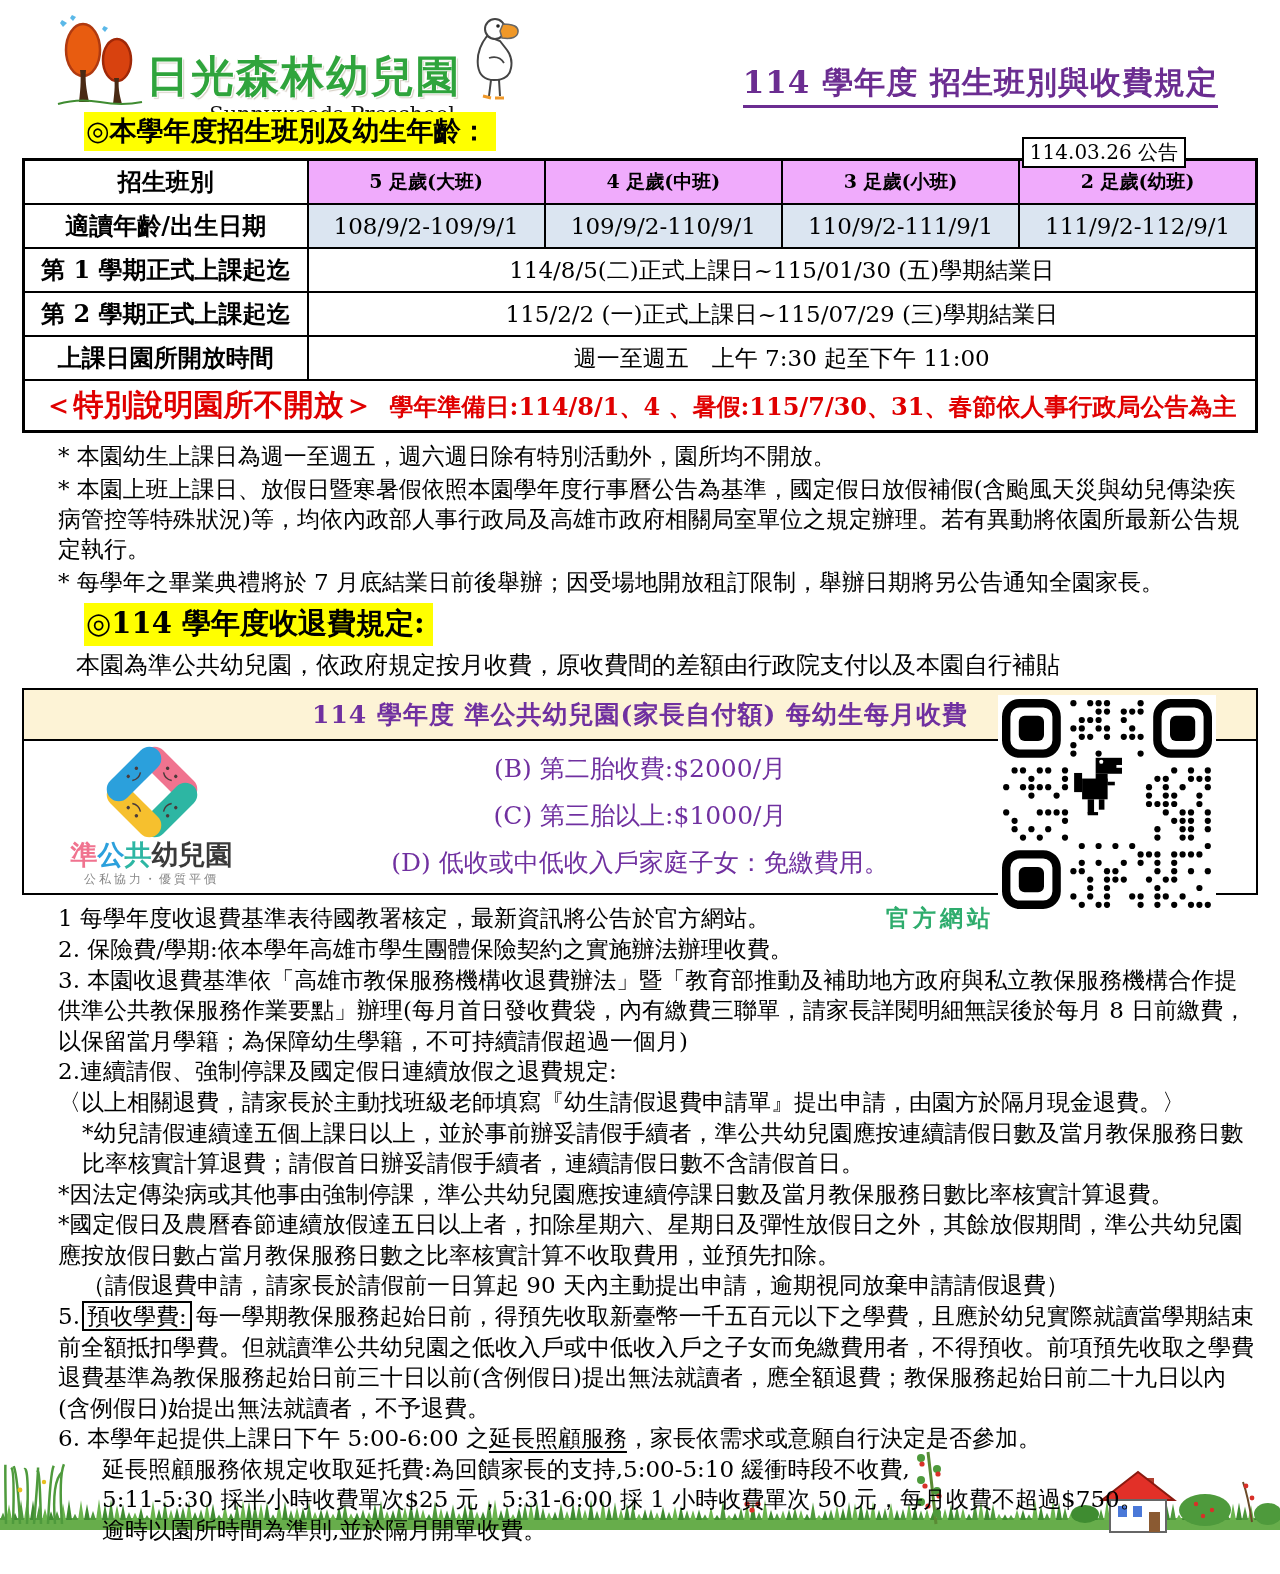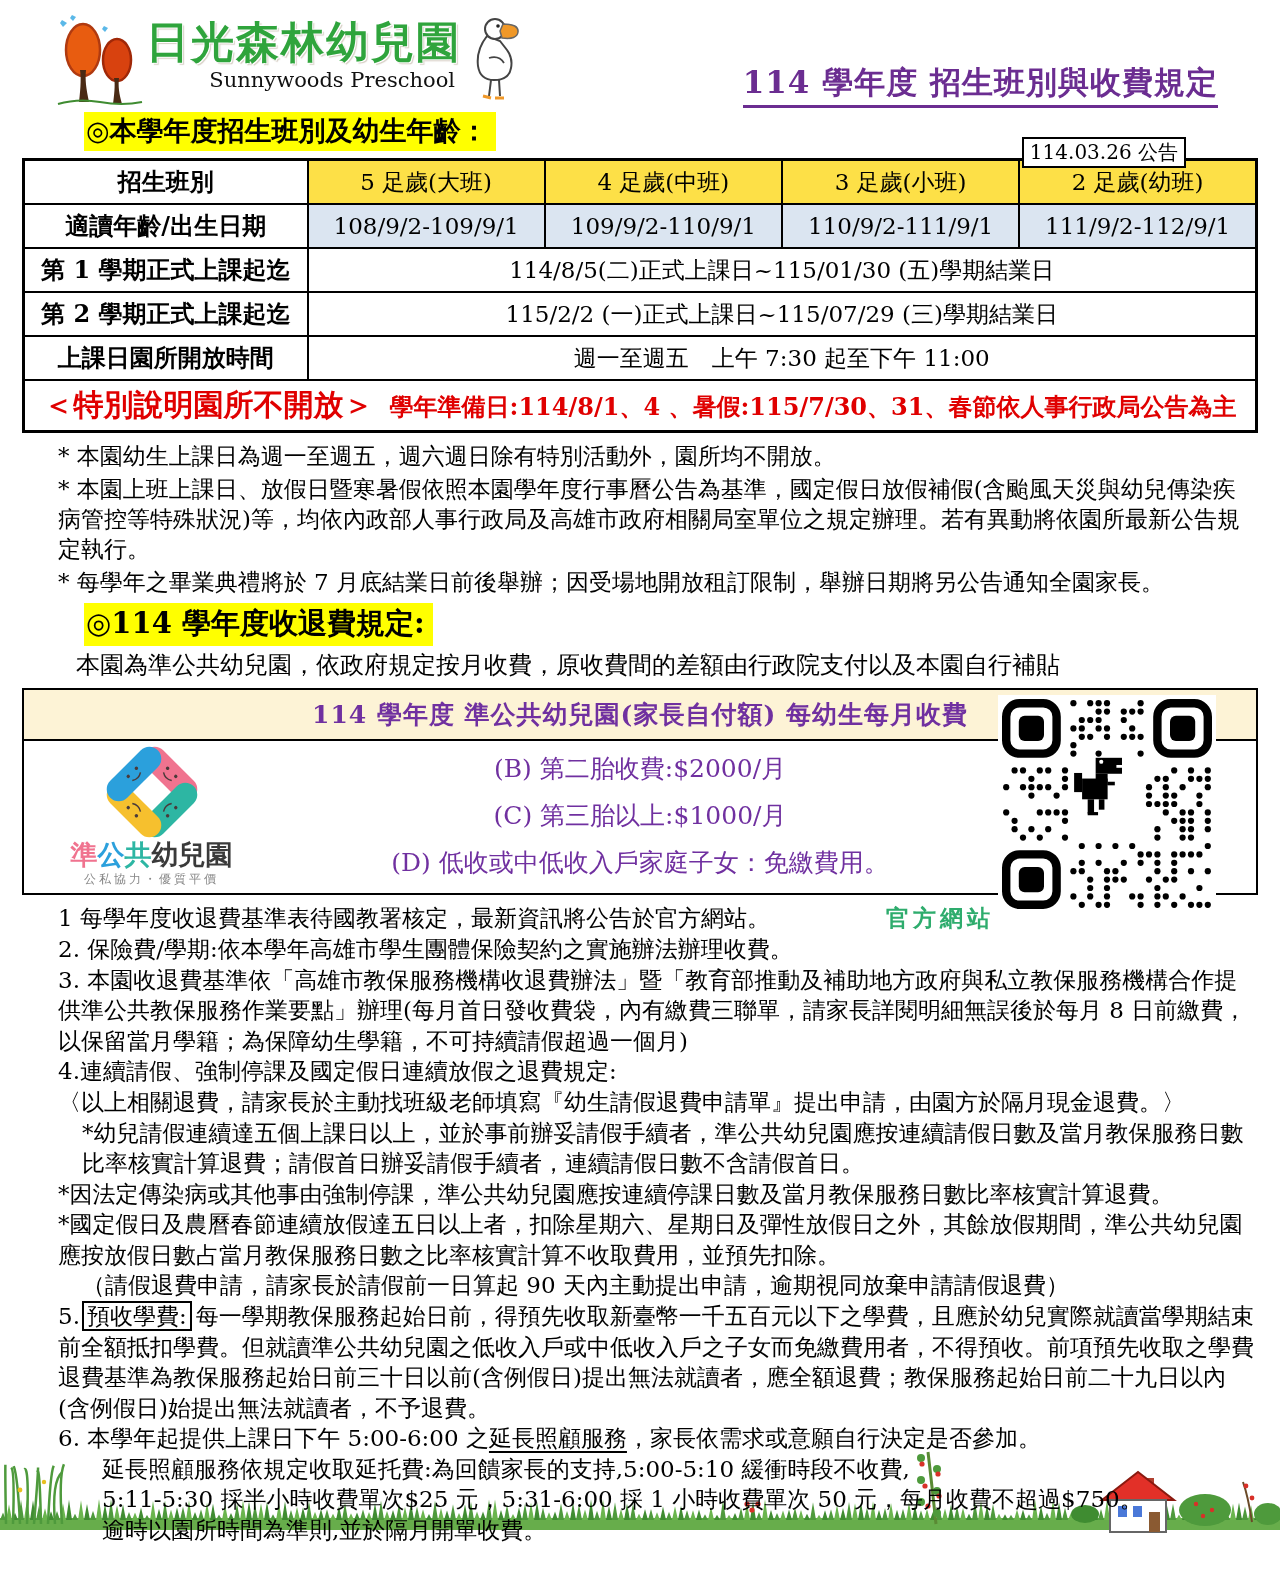--- a/index.html
+++ b/index.html
@@ -5,38 +5,38 @@
   html,body{margin:0;padding:0;background:#fff;}
   .page{position:relative;width:1280px;height:1574px;background:#fff;overflow:hidden;
         font-family:"DejaVu Serif","Liberation Serif",serif;color:#000;}
 
   
   .header{display:flex;align-items:flex-start;padding:14px 40px 0 56px;height:106px;box-sizing:border-box;}
   .logo{display:flex;align-items:flex-start;}
   .logo-text{margin-left:2px;}
   .logo-zh{font-size:43px;font-weight:800;color:#2fa43c;letter-spacing:2px;
            font-family:"DejaVu Sans","Liberation Sans",sans-serif;
-           text-shadow:1px 1px 0 #fff,-1px -1px 0 #fff,2px 2px 1px rgba(90,60,20,.25);}
+           text-shadow:1px 1px 0 #fff,-1px -1px 0 #fff,2px 2px 1px rgba(90,60,20,.25);margin-top:34px;}
   .logo-en{font-size:21px;color:#111;text-align:right;margin-top:-4px;padding-right:6px;}
   .doc-title{margin:48px 22px 0 auto;font-size:31px;font-weight:bold;color:#6b2d91;
              letter-spacing:1px;border-bottom:3px solid #6b2d91;padding-bottom:1px;white-space:nowrap;}
 
   .announce-box{position:absolute;top:137px;right:94px;border:2px solid #000;
                 padding:0 6px;font-size:20px;background:#fff;}
 
   
   .sec-heading{margin:6px 0 0 84px;}
   .yellow-hl{display:inline-block;background:#ffff00;font-weight:bold;font-size:27px;padding:1px 8px 2px 2px;}
   .yellow-hl.big{font-size:29px;}
 
   
   .enroll-table{width:1236px;margin:7px 0 0 22px;border-collapse:collapse;border:3px solid #000;table-layout:fixed;}
   .enroll-table td{border:2px solid #000;text-align:center;padding:5px 4px;font-size:23px;vertical-align:middle;}
   .enroll-table td.lbl{font-weight:bold;font-size:24px;background:#fff;}
-  .enroll-table td.hdr{font-weight:normal;font-size:23px;background:#fde047;}
+  .enroll-table td.hdr{font-weight:bold;font-size:19px;background:#f0abfc;}
   .enroll-table td.blue{background:#dbe5f1;font-size:23px;}
   .special-row td{padding:4px 2px;text-align:center;}
   .special-label{color:#e00000;font-weight:bold;font-size:30px;margin-top:28px;}
   .special-text{color:#e00000;font-weight:bold;font-size:24px;margin-left:16px;}
 
   
   .notes{margin:9px 24px 0 58px;font-size:23px;line-height:1.3;}
   .note{margin-bottom:3px;}
 
   .intro{margin:3px 24px 0 76px;font-size:24px;}
@@ -204,21 +204,21 @@
     </div>
   </div>
 
   <div class="rules">
     <div class="rule r-line1">
       <span>1 每學年度收退費基準表待國教署核定，最新資訊將公告於官方網站。</span>
       <span class="site-link">官方網站</span>
     </div>
     <div class="rule">2. 保險費/學期:依本學年高雄市學生團體保險契約之實施辦法辦理收費。</div>
     <div class="rule">3. 本園收退費基準依「高雄市教保服務機構收退費辦法」暨「教育部推動及補助地方政府與私立教保服務機構合作提供準公共教保服務作業要點」辦理(每月首日發收費袋，內有繳費三聯單，請家長詳閱明細無誤後於每月 8 日前繳費，以保留當月學籍；為保障幼生學籍，不可持續請假超過一個月)</div>
-    <div class="rule">4.連續請假、強制停課及國定假日連續放假之退費規定:</div>
+    <div class="rule">2.連續請假、強制停課及國定假日連續放假之退費規定:</div>
     <div class="rule">〈以上相關退費，請家長於主動找班級老師填寫『幼生請假退費申請單』提出申請，由園方於隔月現金退費。〉</div>
     <div class="rule ind1">*幼兒請假連續達五個上課日以上，並於事前辦妥請假手續者，準公共幼兒園應按連續請假日數及當月教保服務日數比率核實計算退費；請假首日辦妥請假手續者，連續請假日數不含請假首日。</div>
     <div class="rule">*因法定傳染病或其他事由強制停課，準公共幼兒園應按連續停課日數及當月教保服務日數比率核實計算退費。</div>
     <div class="rule">*國定假日及農曆春節連續放假達五日以上者，扣除星期六、星期日及彈性放假日之外，其餘放假期間，準公共幼兒園應按放假日數占當月教保服務日數之比率核實計算不收取費用，並預先扣除。</div>
     <div class="rule ind1">（請假退費申請，請家長於請假前一日算起 90 天內主動提出申請，逾期視同放棄申請請假退費）</div>
     <div class="rule">
       <span>5.</span><span class="boxed">預收學費:</span><span>每一學期教保服務起始日前，得預先收取新臺幣一千五百元以下之學費，且應於幼兒實際就讀當學期結束前全額抵扣學費。但就讀準公共幼兒園之低收入戶或中低收入戶之子女而免繳費用者，不得預收。前項預先收取之學費退費基準為教保服務起始日前三十日以前(含例假日)提出無法就讀者，應全額退費；教保服務起始日前二十九日以內(含例假日)始提出無法就讀者，不予退費。</span>
     </div>
     <div class="rule">
       <span>6. 本學年起提供上課日下午 5:00-6:00 之</span><span class="u">延長照顧服務</span><span>，家長依需求或意願自行決定是否參加。</span>

